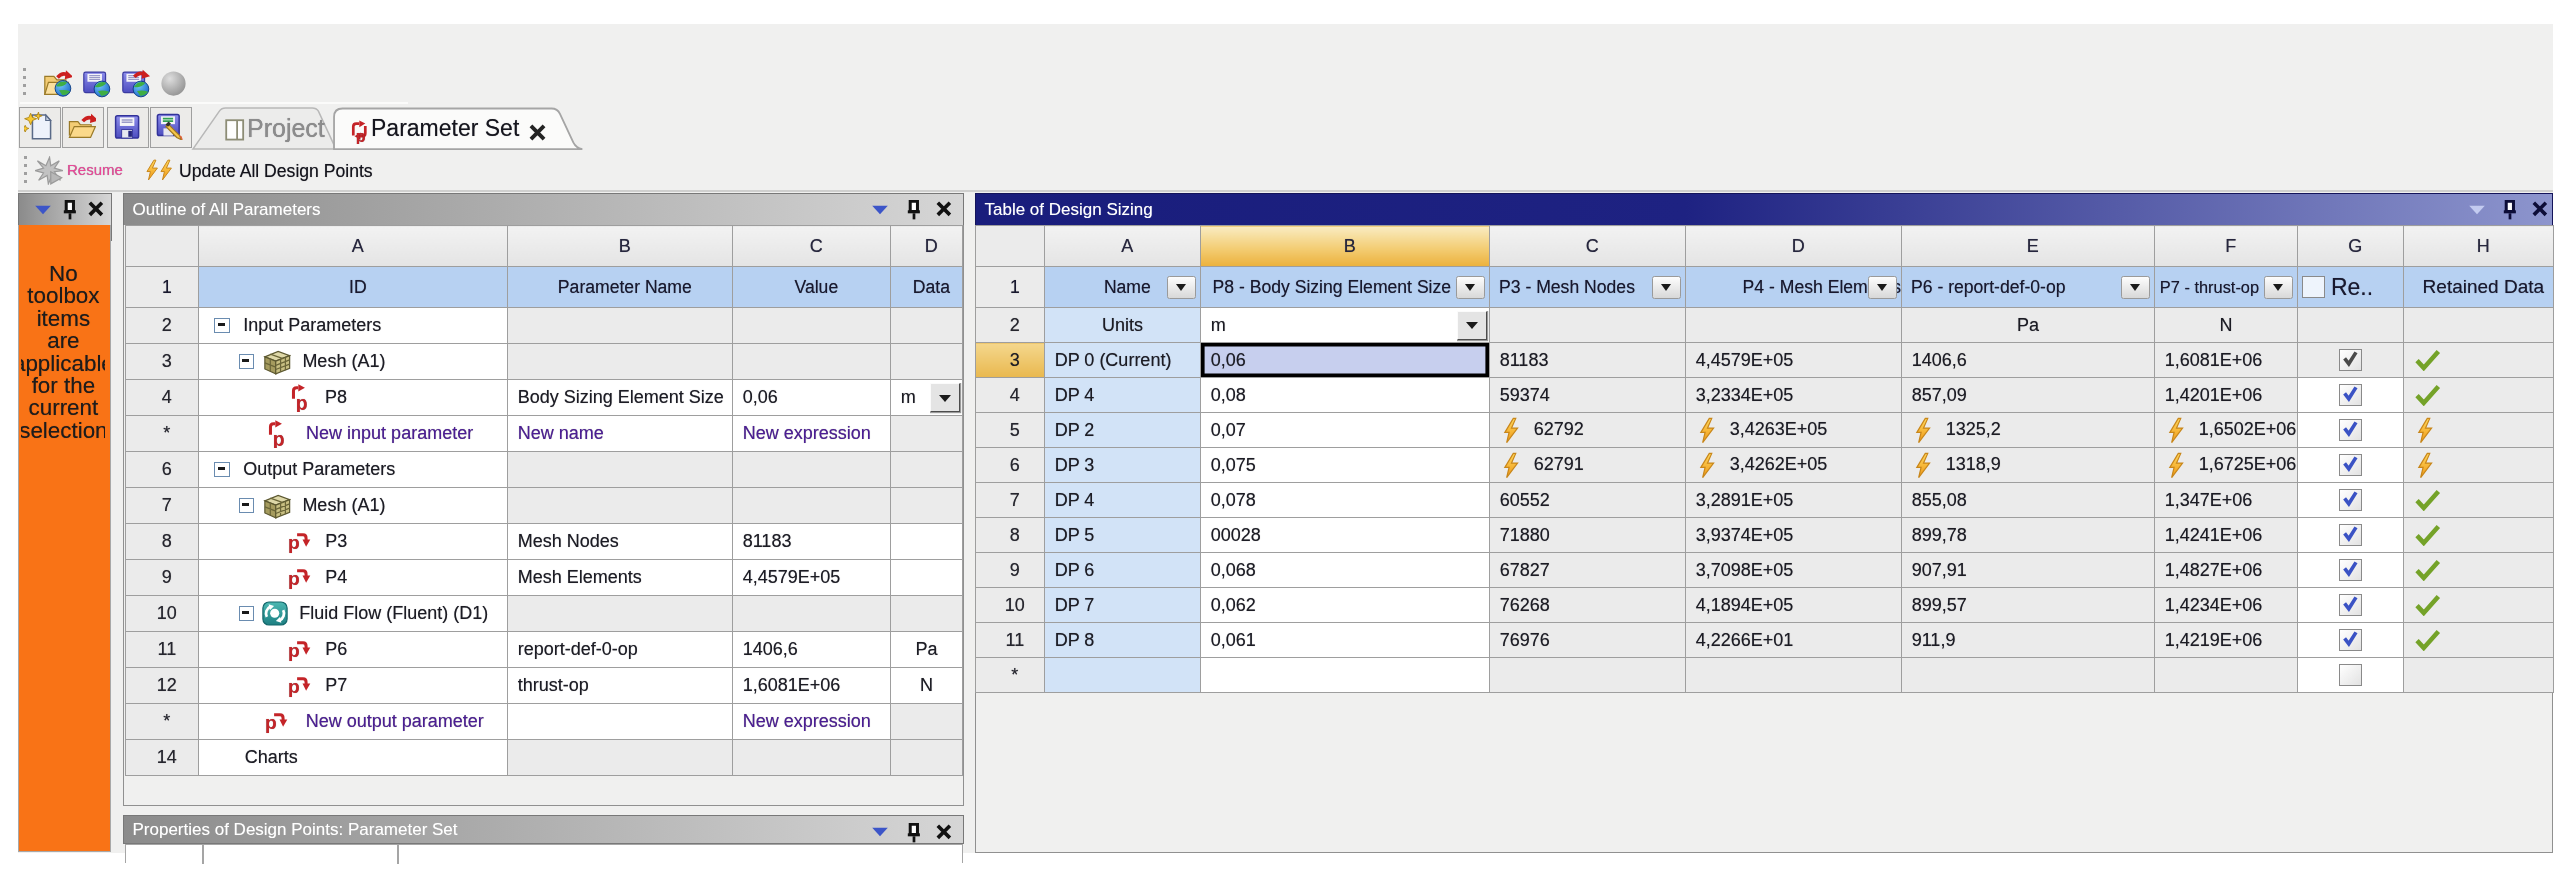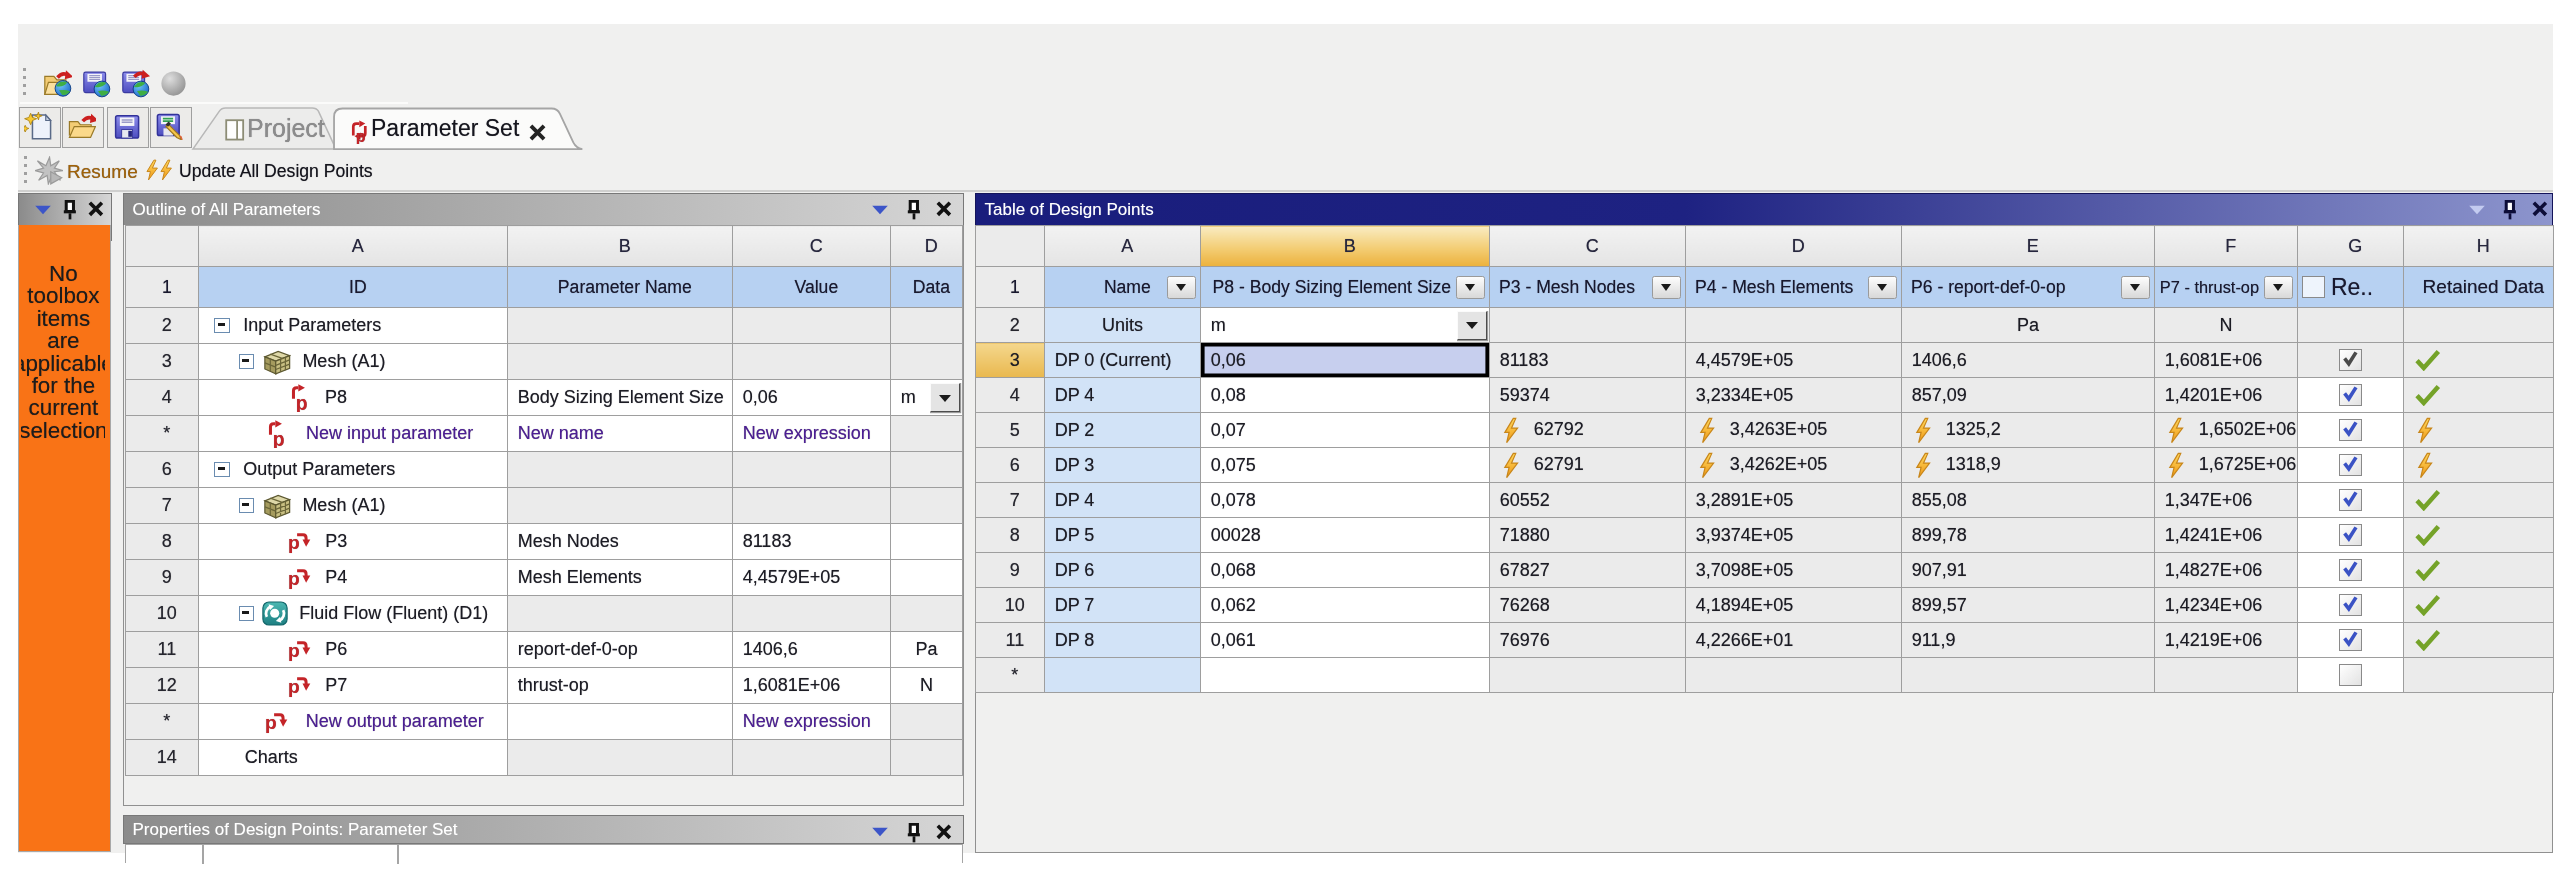--- a/index.html
+++ b/index.html
@@ -167,21 +167,21 @@
     <div class="abs" style="left:529px;top:124px"><svg width="17" height="17" viewBox="0 0 26 26">
 <path d="M3,3 L23,23 M23,3 L3,23" stroke="#242424" stroke-width="6"></path>
       </svg></div>
     <div class="vdots" style="left:24px;top:156px;height:30px"></div>
     <div class="abs" style="left:35px;top:156px"><svg style="" width="28.5" height="28.5" viewBox="0 0 47 47">
         <g fill="#c2c2c2" stroke="#9b9b9b" stroke-width="2">
 <polygon points="24,2 18,16 4,8 14,20 0,24 14,28 6,40 20,32 22,46 28,32 42,40 32,26 46,24 32,20 40,8 26,16"></polygon>
 <polygon points="26,26 44,36 26,46" fill="#b8b8b8"></polygon>
         </g>
       </svg></div>
-    <div class="abs" style="left:67px;top:161px;font-size:19px;color:#a16207">Resume</div>
+    <div class="abs" style="left:67px;top:161px;font-size:15px;color:#ec4899">Resume</div>
     <div class="abs" style="left:143px;top:159px;transform:scale(0.82);transform-origin:0 0"><svg style="" width="23" height="27" viewBox="0 0 38 44">
         <polygon points="22,2 8,25 15,25 11,42 29,18 19,18 26,2" fill="url(#gold)" stroke="#c8861a" stroke-width="2"></polygon>
       </svg></div>
     <div class="abs" style="left:157px;top:159px;transform:scale(0.82);transform-origin:0 0"><svg style="" width="23" height="27" viewBox="0 0 38 44">
         <polygon points="22,2 8,25 15,25 11,42 29,18 19,18 26,2" fill="url(#gold)" stroke="#c8861a" stroke-width="2"></polygon>
       </svg></div>
     <div class="abs" style="left:179px;top:161px;font-size:17.6px;color:#14141c">Update All Design Points</div>
     <div class="abs" style="left:17.6px;top:190px;width:2535px;height:1.8px;background:#cfcfce"></div>
     <div class="phdr" style="left:18px;top:193px;width:94px;padding-left:0"></div>
     <div class="hbtns" style="left:34px;top:204px"><svg width="18" height="12" viewBox="0 0 30 20">
@@ -417,21 +417,21 @@
 <rect x="3" y="17" width="20" height="5" fill="#111"></rect>
 <rect x="11" y="22" width="4.5" height="10" fill="#111"></rect>
       </svg></div>
     <div class="hbtns" style="left:936px;top:824px"><svg width="15.7" height="15.7" viewBox="0 0 26 26">
 <path d="M3,3 L23,23 M23,3 L3,23" stroke="#111" stroke-width="6"></path>
       </svg></div>
     <div class="abs" style="left:125px;top:844px;width:838px;height:19px;background:#fff;border:1.8px solid #a5a5a5;border-bottom:0">
 <div class="abs" style="left:76px;top:0;width:1.8px;height:19px;background:#a5a5a5"></div>
 <div class="abs" style="left:271px;top:0;width:1.8px;height:19px;background:#a5a5a5"></div>
     </div>
-    <div class="phdr phdrB" style="left:975px;top:193px;width:1578px">Table of Design Points</div>
+    <div class="phdr phdrB" style="left:975px;top:193px;width:1578px">Table of Design Sizing</div>
     <div class="hbtns" style="left:2468px;top:204px"><svg width="18" height="12" viewBox="0 0 30 20">
         <polygon points="2,3 28,3 15,17" fill="#c3cbf0"></polygon>
       </svg></div>
     <div class="hbtns" style="left:2502px;top:200px"><svg width="15.7" height="20.6" viewBox="0 0 26 34">
 <rect x="7" y="2" width="12" height="17" fill="#fff" stroke="#0d0d38" stroke-width="5"></rect>
 <rect x="3" y="17" width="20" height="5" fill="#0d0d38"></rect>
 <rect x="11" y="22" width="4.5" height="10" fill="#0d0d38"></rect>
       </svg></div>
     <div class="hbtns" style="left:2532px;top:201px"><svg width="15.7" height="15.7" viewBox="0 0 26 26">
 <path d="M3,3 L23,23 M23,3 L3,23" stroke="#0d0d38" stroke-width="6"></path>
@@ -459,21 +459,21 @@
           <td class="ch">E</td>
           <td class="ch">F</td>
           <td class="ch">G</td>
           <td class="ch">H</td>
         </tr>
         <tr class="blu" style="height:41px">
           <td class="rn">1</td>
           <td>Name<div class="dd"></div></td>
           <td style="text-align:left;padding-left:11.5px">P8 - Body Sizing Element Size<div class="dd"></div></td>
           <td style="text-align:left;padding-left:9px">P3 - Mesh Nodes<div class="dd"></div></td>
-          <td style="text-align:left;padding-left:9px">P4 - Mesh Elements<div class="dd"></div></td>
+          <td style="text-align:right;padding-left:9px">P4 - Mesh Elements<div class="dd"></div></td>
           <td style="text-align:left;padding-left:9px">P6 - report-def-0-op<div class="dd"></div></td>
           <td style="text-align:left;padding-left:4.8px;font-size:16.4px">P7 - thrust-op<div class="dd"></div></td>
           <td style="padding:0 0 0 4.2px;text-align:left"><span class="cb" style="background:#eef4fc"></span><span style="font-size:23px;vertical-align:middle">&nbsp;Re..</span></td>
           <td style="font-size:19px">Retained Data</td>
         </tr>
         <tr style="height:35px">
           <td class="rn">2</td>
           <td class="ab" style="text-align:center;padding-left:0">Units</td>
           <td class="w">m<div class="dd2" style="right:1.8px"></div></td>
           <td class="g"></td>

